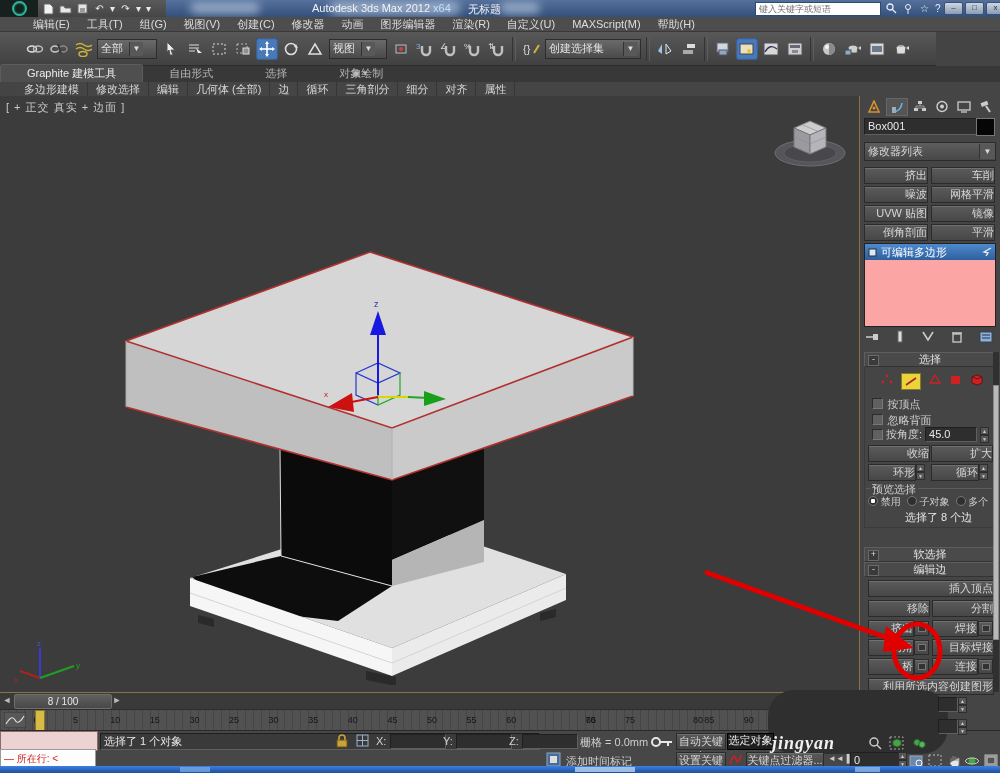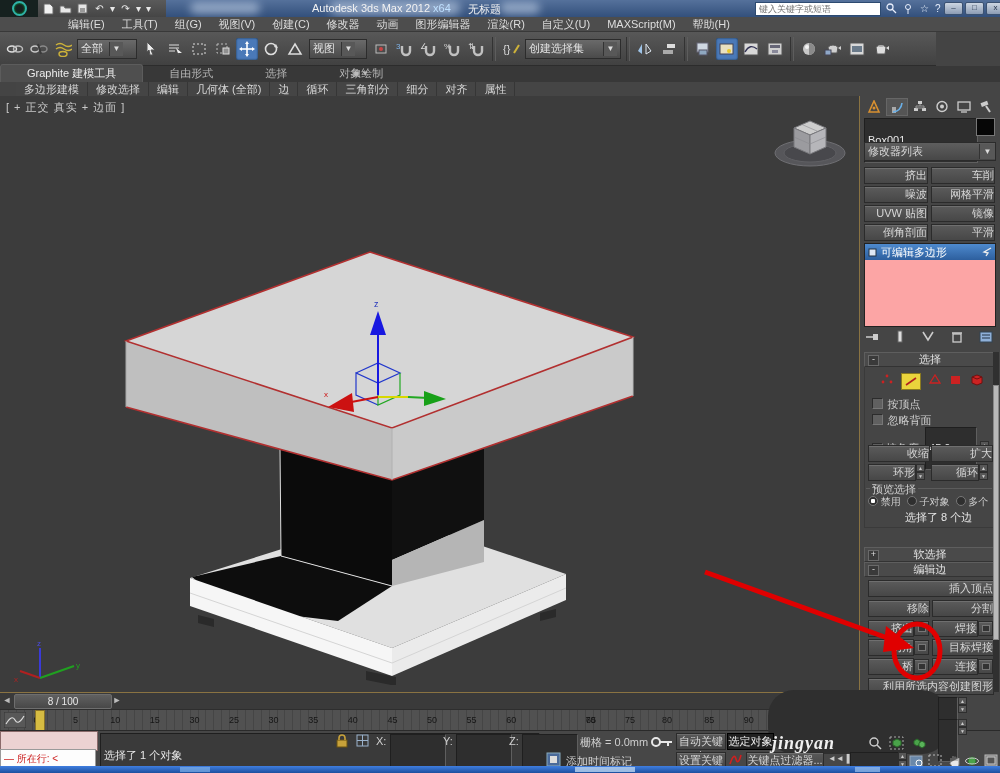--- a/index.html
+++ b/index.html
@@ -15,43 +15,43 @@
   #qat{left:38px;top:0;width:128px;height:17px;background:linear-gradient(#5a5a5a,#454545);display:flex;align-items:center;gap:4px;padding:0 4px;box-sizing:border-box;}
   .qico{width:13px;height:12px;display:inline-flex;align-items:center;justify-content:center;color:#e8e8e8;font-size:10px;}
   .blur{filter:blur(4px);background:rgba(205,220,240,.55);border-radius:6px;}
   #wtitle{left:312px;top:2px;color:#f2f2f2;font-size:11px;}
   #wtitle b{font-weight:normal;color:#bfe0ff;}
   #wdoc{left:468px;top:2px;color:#f2f2f2;font-size:11px;}
   #searchbox{left:755px;top:2px;width:118px;height:12px;background:#fff;border:1px solid #2d4a70;font-size:9px;color:#888;padding:0 3px;}
   .tico{color:#e6eefc;font-size:10px;margin-left:6px;}
   .winbtn{width:17px;height:11px;border-radius:2px;background:linear-gradient(#cdd6e2,#8c9cb4);border:1px solid #3c5272;color:#1d2d45;font-size:8px;line-height:10px;text-align:center;}
   
-  #menubar{left:0;top:17px;width:1000px;height:15px;background:#4d4d4d;border-bottom:1px solid #393939;display:flex;align-items:center;gap:17px;padding-left:68px;box-sizing:border-box;}
+  #menubar{left:0;top:17px;width:1000px;height:15px;background:#4d4d4d;border-bottom:1px solid #393939;display:flex;align-items:center;gap:17px;padding-left:33px;box-sizing:border-box;}
   .menu-item{color:#dedede;font-size:11px;white-space:nowrap;}
   
-  #toolbar{left:0;top:32px;width:936px;height:34px;background:linear-gradient(#585858,#414141);border-bottom:1px solid #2c2c2c;display:flex;align-items:center;padding:0 3px;box-sizing:border-box;}
+  #toolbar{left:0;top:32px;width:936px;height:34px;background:linear-gradient(#585858,#414141);border-bottom:1px solid #2c2c2c;display:flex;align-items:center;padding:0 3px;box-sizing:border-box;justify-content:center;}
   .tbi{width:22px;height:22px;margin:0 1px;display:inline-flex;align-items:center;justify-content:center;border-radius:2px;color:#d8d8d8;font-size:12px;flex:0 0 auto;}
   .tbi.on{background:#4a79b8;box-shadow:inset 0 0 2px #123;}
   .tbsep{width:2px;height:24px;margin:0 3px;border-left:1px solid #333;border-right:1px solid #5d5d5d;flex:0 0 auto;}
   .tbdrop{height:18px;background:linear-gradient(#6a6a6a,#4a4a4a);border:1px solid #2c2c2c;color:#e2e2e2;font-size:11px;display:inline-flex;align-items:center;padding:0 3px;gap:6px;margin:0 2px;flex:0 0 auto;}
   .tbdrop .car{width:13px;height:14px;background:#585858;border-left:1px solid #333;text-align:center;font-size:8px;line-height:14px;color:#ddd;}
   
   #ribbon1{left:0;top:66px;width:1000px;height:16px;background:#383838;display:flex;align-items:flex-end;}
   .rtab{color:#b5b5b5;font-size:11px;padding:1px 26px;white-space:nowrap;}
   .rtab.active{background:#4f4f4f;color:#ececec;border:1px solid #5c5c5c;border-bottom:none;border-radius:3px 3px 0 0;}
   #ribbon2{left:16px;top:82px;width:1000px;height:14px;background:#454545;border-bottom:1px solid #8a7342;display:flex;}
   .rpanel{color:#d8d8d8;font-size:11px;padding:0 8px;border-right:1px solid #363636;line-height:14px;white-space:nowrap;}
   
   #viewport{left:0;top:96px;width:859px;height:596px;background:#3c3c3c;border-right:1px solid #8a7342;}
   #vplabel{left:6px;top:100px;color:#c9c9c9;font-size:11px;letter-spacing:1px;}
   
   #cpanel{left:860px;top:96px;width:140px;height:634px;background:#454545;}
   .ptabs{display:flex;gap:2px;padding:2px 2px 0 4px;}
   .ptab{width:20px;height:16px;display:flex;align-items:center;justify-content:center;}
-  .field{background:#2e2e2e;border:1px solid #1f1f1f;border-bottom-color:#5f5f5f;border-right-color:#5f5f5f;color:#e8e8e8;font-size:11px;padding:14px 3px;line-height:15px;}
+  .field{background:#2e2e2e;border:1px solid #1f1f1f;border-bottom-color:#5f5f5f;border-right-color:#5f5f5f;color:#e8e8e8;font-size:11px;padding:0 3px;line-height:15px;}
   .pbtn{background:linear-gradient(#5b5b5b,#474747);border:1px solid #2b2b2b;box-shadow:inset 0 1px 0 #6f6f6f;color:#d6d6d6;font-size:11px;text-align:right;line-height:15px;overflow:hidden;white-space:nowrap;}
   #mod-grid{position:absolute;left:4px;top:71px;width:132px;display:grid;grid-template-columns:64px 64px;grid-gap:2px 3px;}
   #mod-grid .pbtn{height:15px;}
   #stackbox{left:4px;top:147px;width:130px;height:82px;background:#fca5a5;border:1px solid #222;}
   #stackrow{height:16px;background:linear-gradient(#4e8ace,#2d5f9e);color:#fff;font-size:11px;display:flex;align-items:center;gap:4px;padding:0 3px;}
   .roll{background:#4a4a4a;border:1px solid #5e5e5e;border-bottom-color:#333;color:#e2e2e2;font-size:11px;height:13px;line-height:13px;text-align:center;position:absolute;}
   .roll .pm{position:absolute;left:3px;top:2px;width:9px;height:9px;background:#3a3a3a;border:1px solid #6a6a6a;line-height:7px;font-size:9px;text-align:center;color:#ddd;}
   .chk{width:9px;height:9px;background:#606060;border:1px solid #2c2c2c;border-bottom-color:#777;border-right-color:#777;display:inline-block;vertical-align:-1px;}
   .lbl{color:#cfcfcf;font-size:11px;white-space:nowrap;}
   .spinc{display:inline-flex;flex-direction:column;width:9px;height:15px;}
@@ -604,21 +604,21 @@
         <span class="rlabel" style="left: 268.6px;">30</span>
         <span class="rlabel" style="left: 308.2px;">35</span>
         <span class="rlabel" style="left: 347.8px;">40</span>
         <span class="rlabel" style="left: 387.4px;">45</span>
         <span class="rlabel" style="left: 427px;">50</span>
         <span class="rlabel" style="left: 466.6px;">55</span>
         <span class="rlabel" style="left: 506.2px;">60</span>
         <span class="rlabel" style="left: 558px; margin-left: 28px;">65</span>
         <span class="rlabel" style="left: 585.4px;">70</span>
         <span class="rlabel" style="left: 625px;">75</span>
-        <span class="rlabel" style="left: 662px;">80</span>
+        <span class="rlabel" style="left: 693px;">80</span>
         <span class="rlabel" style="left: 704.2px;">85</span>
         <span class="rlabel" style="left: 743.8px;">90</span>
         <span class="rlabel" style="left: 783.4px;">95</span>
         <span class="rlabel" style="left: 820.5px;">100</span>
       </div>
     </div>
   <div id="curframe" class="abs"></div>
   <span class="abs" style="left:4px;top:712px;"><svg width="22" height="16">
         <rect x="0" y="0" width="22" height="16" fill="#585858" stroke="#333"></rect>
         <path d="M2,12 q6,-10 9,-4 t9,-4" fill="none" stroke="#ddd" stroke-width="1.2"></path>
@@ -643,21 +643,21 @@
   <div class="field abs" style="left:456px;top:734px;width:48px;height:13px;"></div>
   <span class="lbl abs" style="left:509px;top:735px;">Z:</span>
   <div class="field abs" style="left:522px;top:734px;width:48px;height:13px;"></div>
   <span class="lbl abs" style="left:580px;top:735px;">栅格 = 0.0mm</span>
   <span class="abs" style="left:650px;top:735px;"><svg width="24" height="13">
         <circle cx="6" cy="6" r="4" fill="none" stroke="#e8e8e8" stroke-width="2"></circle>
         <line x1="10" y1="6" x2="22" y2="6" stroke="#e8e8e8" stroke-width="2"></line>
         <line x1="18" y1="6" x2="18" y2="10" stroke="#e8e8e8" stroke-width="2"></line>
       </svg></span>
   <div class="sbtn abs" style="left:676px;top:733px;width:48px;height:15px;line-height:15px;">自动关键点</div>
-  <div id="selfilter" class="abs" style="left:727px;top:733px;width:45px;height:15px;line-height:15px;z-index:55;">选定对象</div>
+  <div id="selfilter" class="abs" style="left:727px;top:733px;width:45px;height:15px;line-height:15px;z-index:55;font-family:Liberation Mono, monospace;">选定对象</div>
   <span class="abs" style="left:546px;top:752px;"><svg width="15" height="15">
         <rect x="1" y="1" width="13" height="13" fill="#4a6a9a" stroke="#8ab"></rect>
         <rect x="4" y="4" width="7" height="7" fill="#ddd"></rect>
       </svg></span>
   <span class="lbl abs" style="left:566px;top:754px;">添加时间标记</span>
   <div class="sbtn abs" style="left:676px;top:752px;width:48px;height:15px;line-height:15px;">设置关键点</div>
   <span class="abs" style="left:728px;top:752px;z-index:55;"><svg width="15" height="15">
         <path d="M2,12 q4,-12 6,-5 t5,-4" fill="none" stroke="#d02020" stroke-width="1.6"></path>
       </svg></span>
   <div class="sbtn abs" style="left:746px;top:752px;width:76px;height:15px;line-height:15px;z-index:55;">关键点过滤器...</div>

